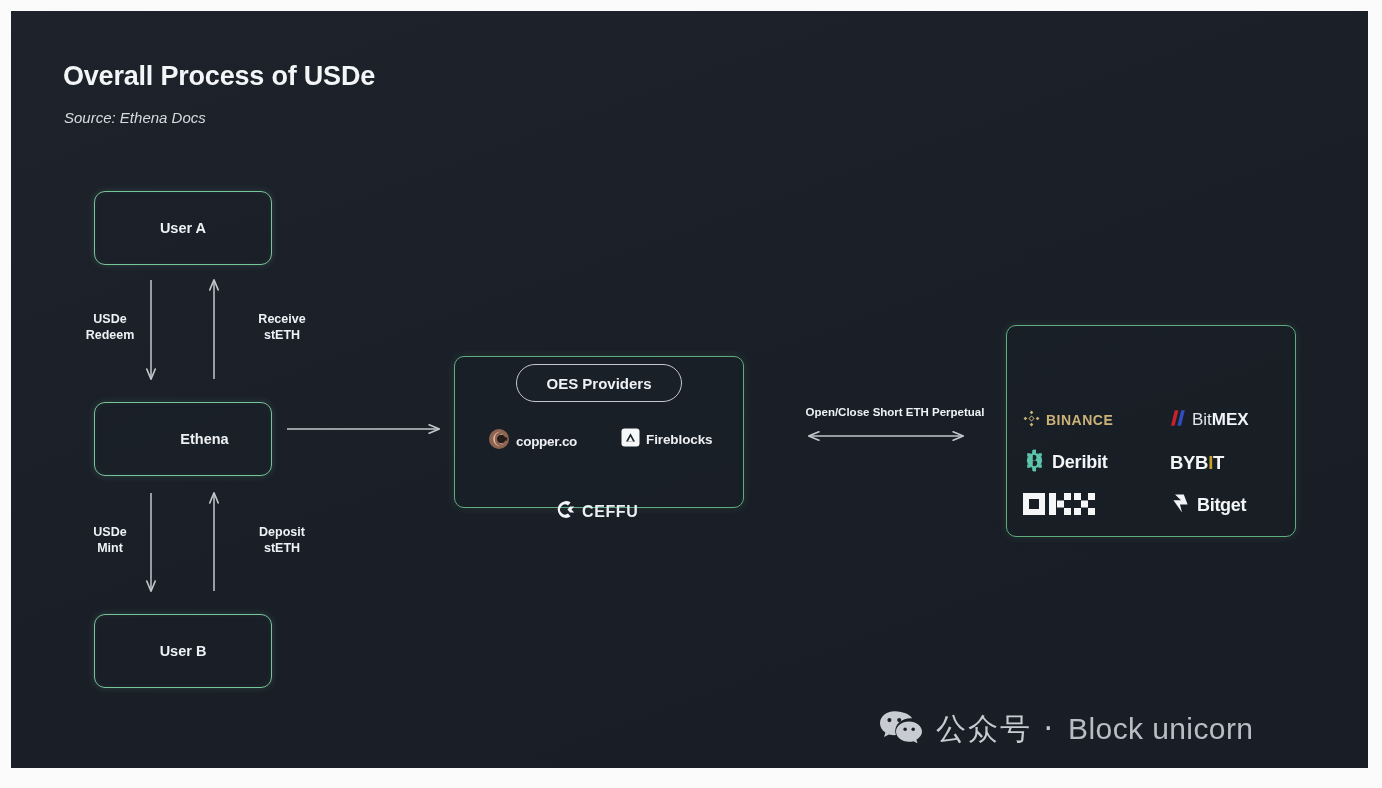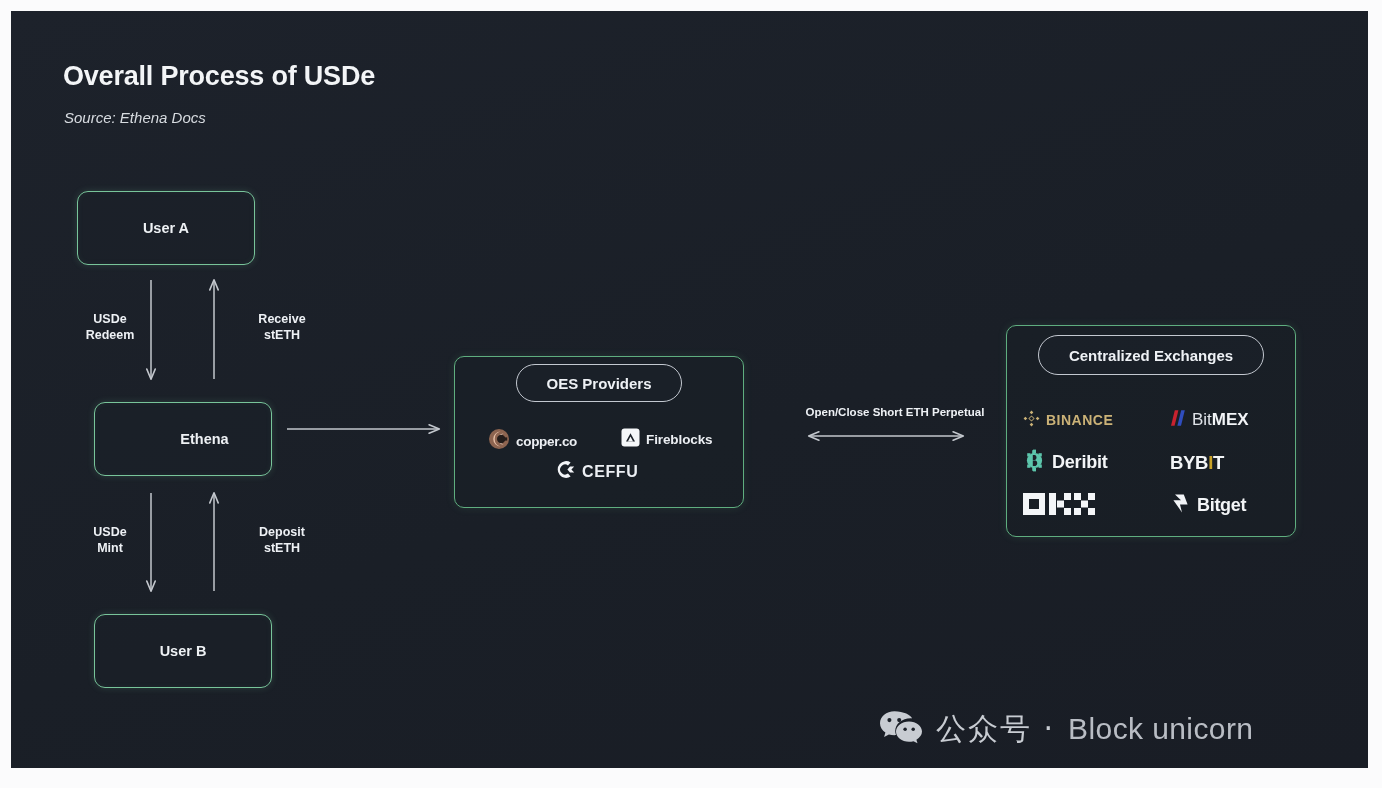--- a/index.html
+++ b/index.html
@@ -68,21 +68,21 @@
     display: flex;
     align-items: center;
     justify-content: center;
   }
   .gbox .lbl {
     font-size: 14.5px;
     font-weight: bold;
     color: #eef1f4;
   }
 
-  #box-user-a { left: 66px;  top: 180px; width: 178px; height: 74px; }
+  #box-user-a { left: 83px;  top: 180px; width: 178px; height: 74px; }
   #box-ethena { left: 83px;  top: 391px; width: 178px; height: 74px; padding-left: 43px; }
   #box-user-b { left: 83px;  top: 603px; width: 178px; height: 74px; }
 
   
   #box-oes {
     position: absolute;
     left: 443px; top: 345px; width: 290px; height: 152px;
     border: 1.5px solid #5fae7f;
     border-radius: 10px;
     box-shadow: 0 0 8px rgba(95,174,127,0.16);
@@ -124,21 +124,21 @@
     align-items: center;
     gap: 6px;
     white-space: nowrap;
   }
   .logo .mark { flex: 0 0 auto; display: block; }
   .logo .name { font-size: 14px; font-weight: bold; color: #eceff3; letter-spacing: -0.1px; }
 
   
   #oes-copper   { left: 477px; top: 417px; }
   #oes-fireblk  { left: 610px; top: 417px; }
-  #oes-ceffu    { left: 544px; top: 448px; }
+  #oes-ceffu    { left: 544px; top: 488px; }
   #oes-copper .name { font-weight: bold; font-size: 13.5px; letter-spacing: -0.3px; }
   #oes-fireblk .name { font-size: 13.5px; }
   #oes-ceffu .name { font-size: 16px; letter-spacing: 0.6px; }
 
   
   #cex-grid {
     position: absolute;
     left: 1012px; top: 388px;
     width: 258px; height: 128px;
     display: grid;
@@ -279,21 +279,20 @@
       <span class="mark">
         <svg width="21" height="21" viewBox="0 0 21 21" xmlns="http://www.w3.org/2000/svg">
           <path d="M15.6 3.4 A8.4 8.4 0 1 0 15.6 17.6 L13.0 14.6 A5.0 5.0 0 1 1 13.0 6.4 Z" fill="#f2f4f7"></path>
           <path d="M15.0 7.4 L19.2 7.4 L16.4 10.5 L19.2 13.6 L15.0 13.6 L12.4 10.5 Z" fill="#f2f4f7"></path>
         </svg>
       </span>
       <span class="name">CEFFU</span>
     </div>
 
     <div id="box-cex"></div>
-    <div class="pill" id="pill-cex">Centralized Exchanges</div>
 
     <div id="cex-grid">
 
       <div class="cell">
         <div class="logo">
           <span class="mark">
             <svg width="17" height="17" viewBox="0 0 17 17" xmlns="http://www.w3.org/2000/svg">
               <g fill="#cbb277">
                 <rect x="6.3" y="6.3" width="4.4" height="4.4" transform="rotate(45 8.5 8.5)"></rect>
                 <rect x="1.1" y="7.2" width="2.6" height="2.6" transform="rotate(45 2.4 8.5)"></rect>

